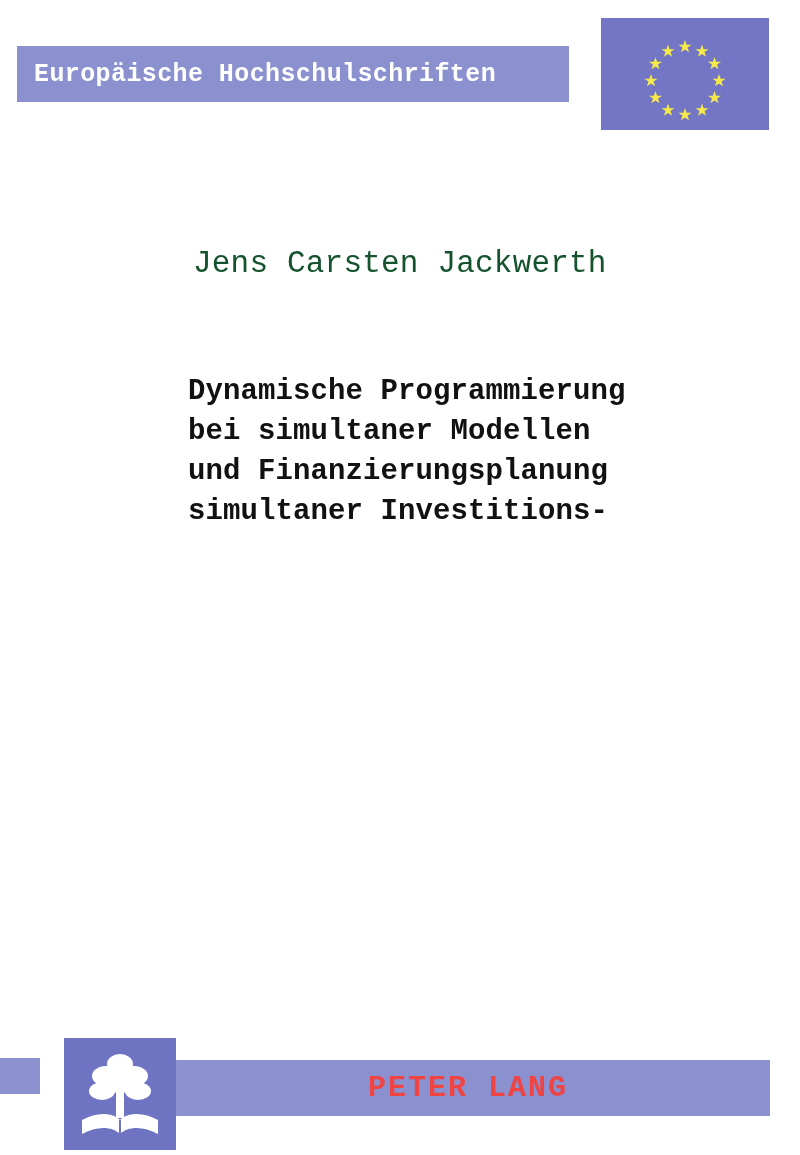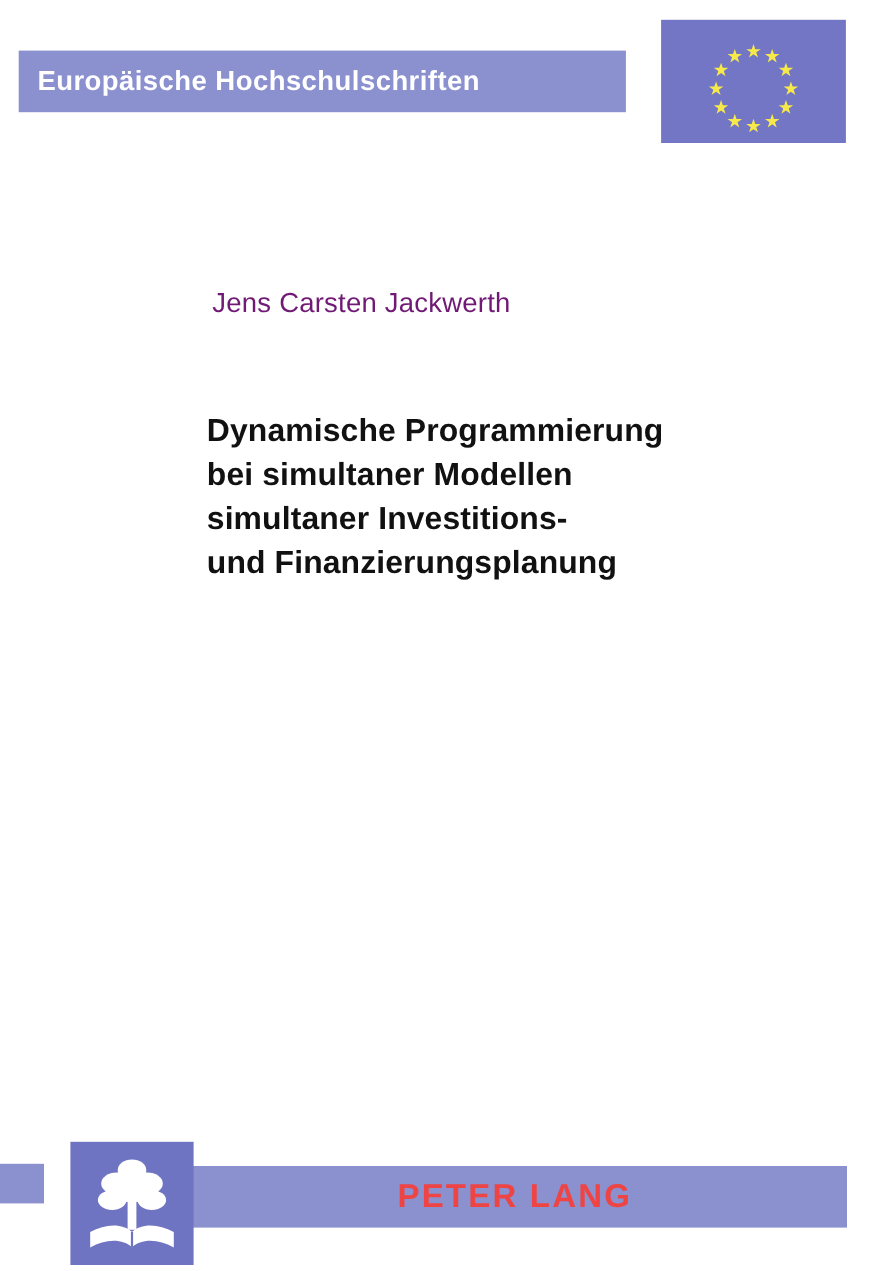--- a/index.html
+++ b/index.html
@@ -9,20 +9,21 @@
   }
   body {
     font-family: "Liberation Sans", sans-serif;
   }
   .page {
     position: relative;
     width: 800px;
     height: 1155px;
     background: #ffffff;
     overflow: hidden;
+    font-family: Liberation Mono, monospace;
   }
 
   
   .series-band {
     position: absolute;
     left: 17px;
     top: 46px;
     width: 552px;
     height: 56px;
     background: #8b90cf;
@@ -49,23 +50,23 @@
     background: #7276c4;
   }
   .eu-flag svg {
     display: block;
   }
 
   
   .author {
     position: absolute;
     left: 193px;
-    top: 262px;
-    font-size: 25px;
-    color: #701a75;
+    top: 246px;
+    font-size: 31px;
+    color: #14532d;
     letter-spacing: 0.2px;
     white-space: nowrap;
   }
 
   
   .title-block {
     position: absolute;
     left: 188px;
     top: 372px;
     width: 580px;
@@ -146,22 +147,22 @@
         <polygon points="67,26.5 68.6,31.2 73.6,31.2 69.5,34.1 71.1,38.8 67,35.9 62.9,38.8 64.5,34.1 60.4,31.2 65.4,31.2"></polygon>
       </g>
     </svg>
   </div>
 
   <div class="author">Jens Carsten Jackwerth</div>
 
   <div class="title-block">
     <div class="title-line">Dynamische Programmierung</div>
     <div class="title-line">bei simultaner Modellen</div>
+    <div class="title-line">und Finanzierungsplanung</div>
     <div class="title-line">simultaner Investitions-</div>
-    <div class="title-line">und Finanzierungsplanung</div>
   </div>
 
   <div class="logo-tab"></div>
   <div class="pl-band"></div>
   <div class="pl-text">PETER LANG</div>
 
   <div class="logo-square">
     <svg width="112" height="112" viewBox="0 0 112 112" aria-hidden="true">
 
       <g fill="#ffffff">

